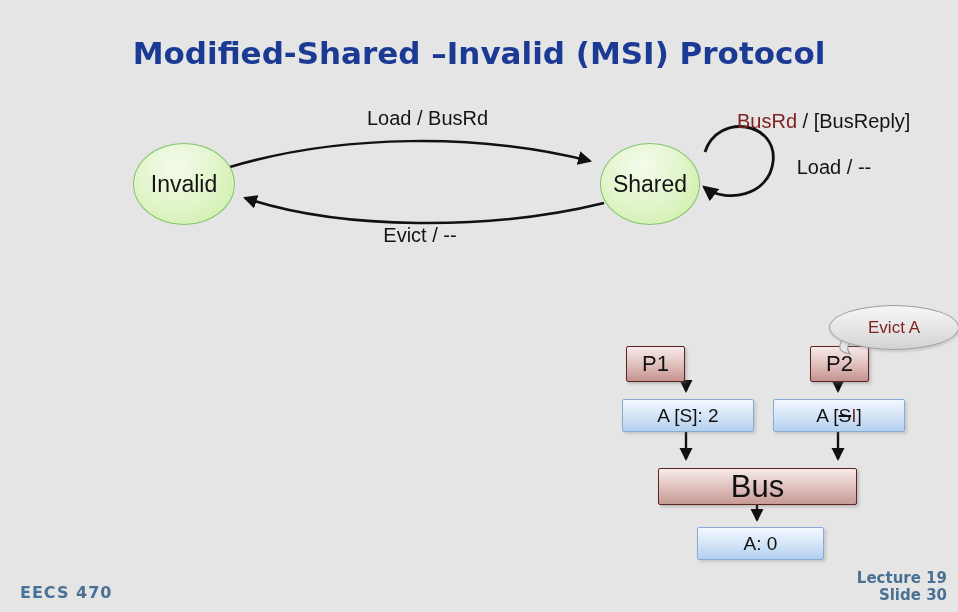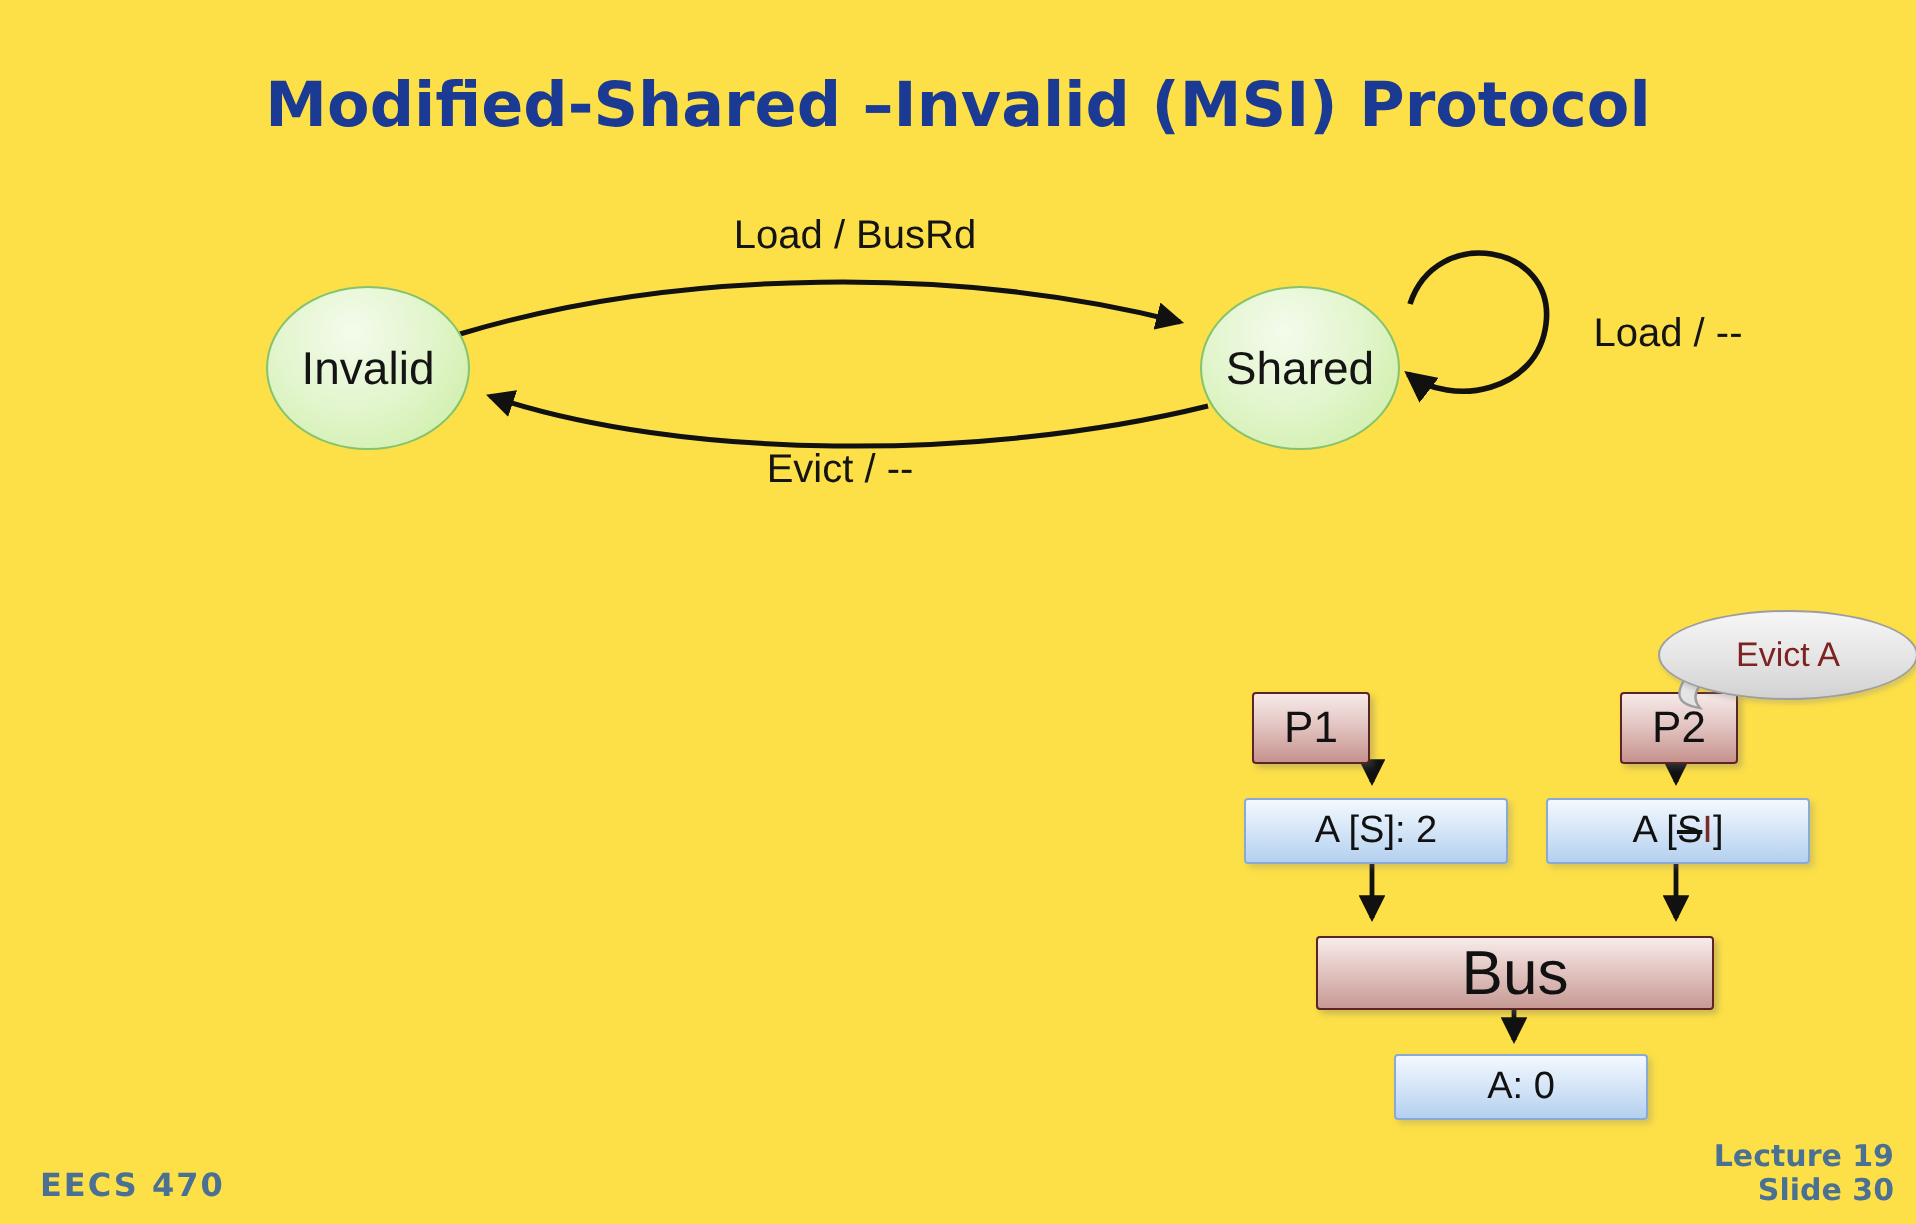--- a/index.html
+++ b/index.html
@@ -1,19 +1,19 @@
 <!DOCTYPE html>
 <html><head>
 <meta charset="utf-8">
 <style>
   html,body{margin:0;padding:0;background:#ffffff;}
   .slide{
     position:relative;
     width:958px;height:612px;
-    background:#fde047;
+    background:#e5e5e5;
     overflow:hidden;
     font-family:"Liberation Sans", sans-serif;
     color:#111;
   }
   .title{
     position:absolute;top:30px;left:0;width:100%;
     text-align:center;
     font-family:"DejaVu Sans", sans-serif;
     font-weight:bold;font-size:31px;line-height:46px;
     color:#1A3A94;
@@ -141,20 +141,21 @@
 
   <div class="state shared">
     <span>Shared</span>
   </div>
   <div class="state invalid">
     <span>Invalid</span>
   </div>
 
   <div class="tlabel load">Load / BusRd</div>
   <div class="tlabel evict">Evict / --</div>
+  <div class="tlabel busreply"><span class="maroon">BusRd</span><span> / [BusReply]</span></div>
   <div class="tlabel loaddash">Load / --</div>
 
   <div class="box proc p1">
     <span>P1</span>
   </div>
   <div class="box proc p2">
     <span>P2</span>
   </div>
 
   <div class="box cachebox c1">

